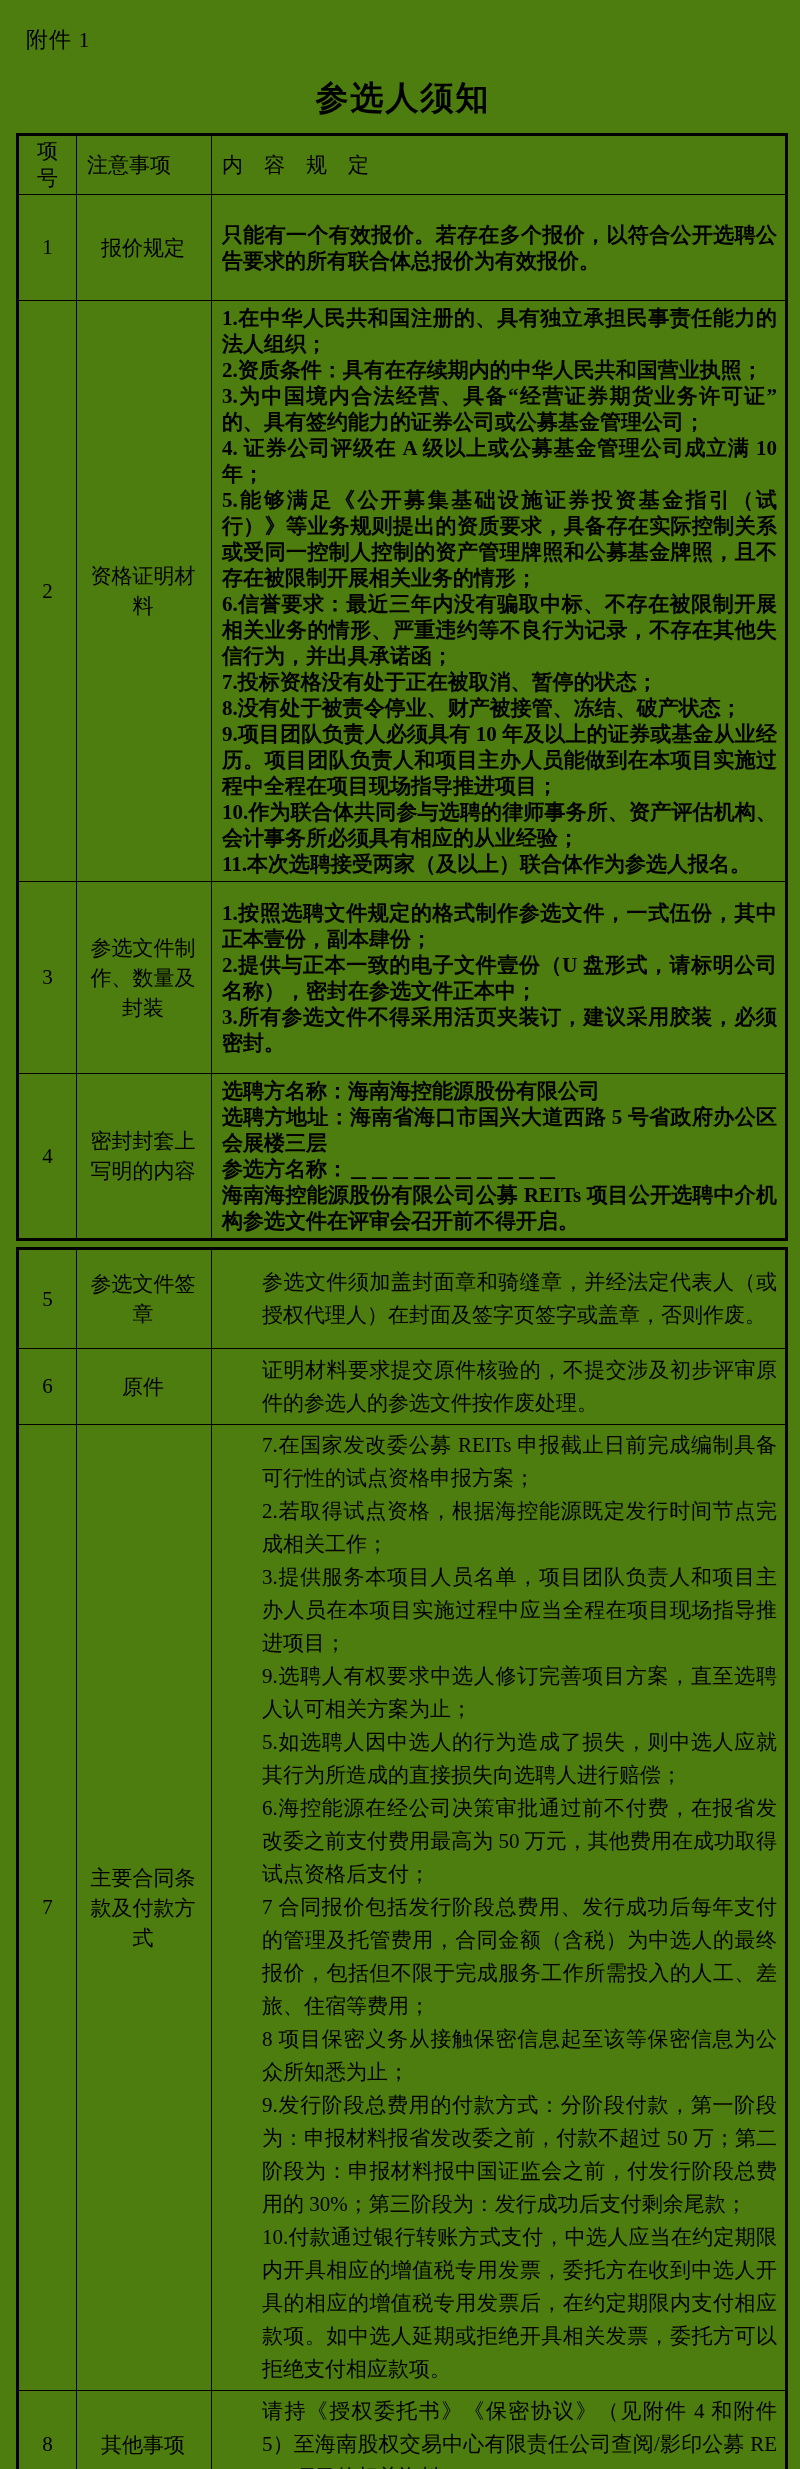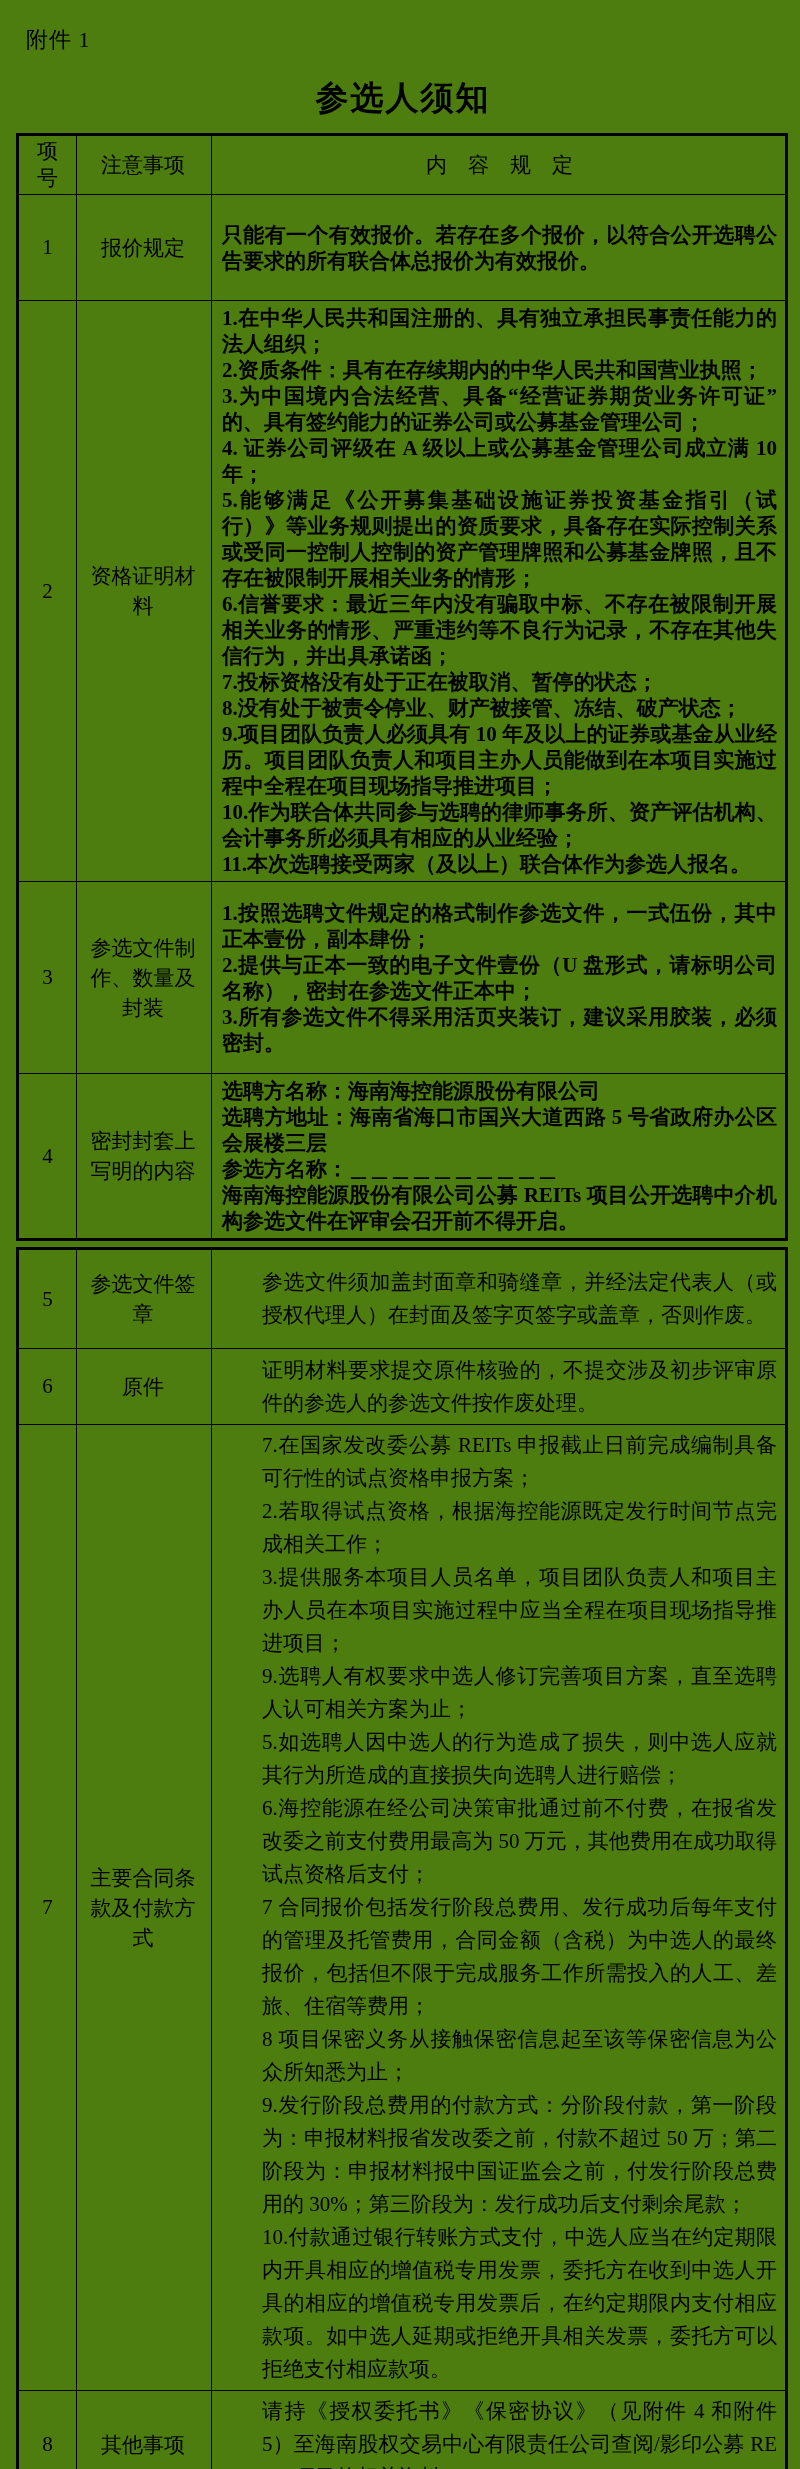--- a/index.html
+++ b/index.html
@@ -32,21 +32,21 @@
     word-break:break-all;
     box-sizing:border-box;
   }
   col.c-no{width:59px;}
   col.c-item{width:135px;}
   col.c-content{width:575px;}
   .cell-no{text-align:center;padding:2px 4px;}
   .cell-item{text-align:center;padding:2px 12px 2px 10px;line-height:30px;}
   .cell-content{text-align:justify;padding:4px 8px 4px 10px;}
   th.cell-no{white-space:pre-line;line-height:27px;}
-  th.cell-item,th.cell-content{text-align:center;margin-top:37px;}
+  th.cell-item,th.cell-content{text-align:left;margin-top:37px;}
   .t1 .para{line-height:26px;font-weight:bold;}
   .t2 .para{line-height:33px;margin-left:40px;}
   .para{text-align:justify;}
 </style>
 </head>
 <body>
 
 <div class="page">
 
   <div class="attachment-label">附件 1</div>

